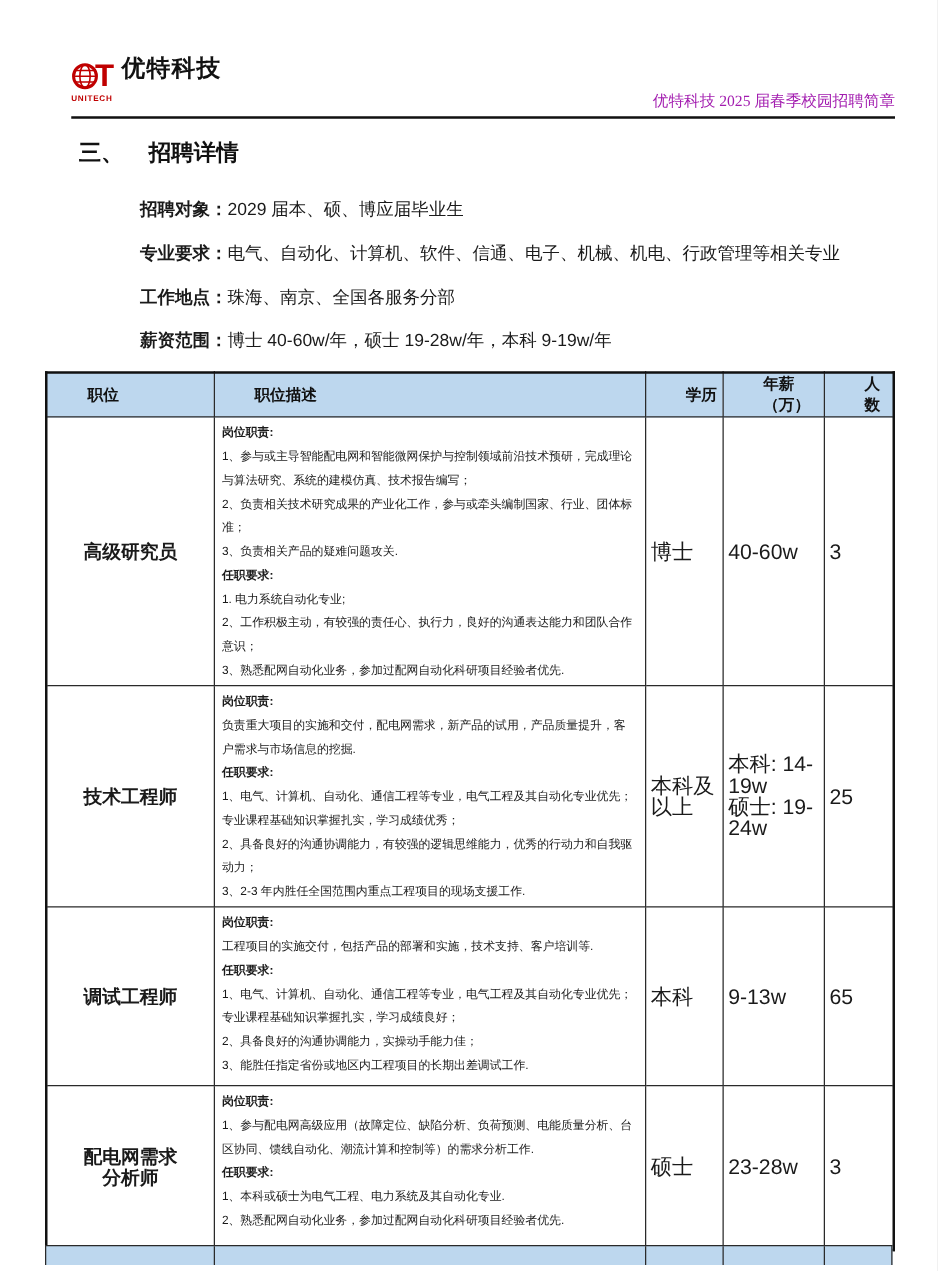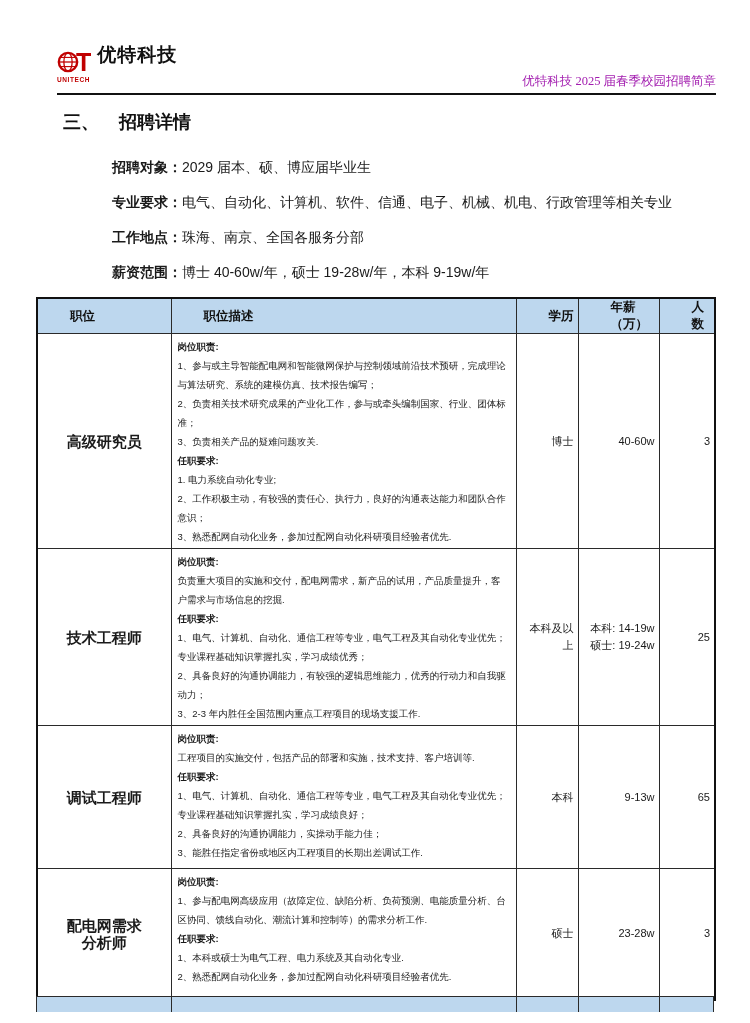--- a/index.html
+++ b/index.html
@@ -115,23 +115,23 @@
   .col-desc {
     vertical-align: top;
     padding: 3px 6px 2px 6px;
     font-size: 9.5px;
     line-height: 19px;
     color: #1a1a1a;
   }
   .desc-label { font-weight: 800; }
   .desc-text { white-space: pre-line; }
   .col-degree, .col-salary, .col-count {
-    text-align: right;
+    text-align: left;
     vertical-align: middle;
-    font-size: 11px;
+    font-size: 17px;
     line-height: 17px;
     padding: 0 4px;
   }
   .col-degree { white-space: normal; }
   .col-salary { white-space: pre-line; }
   tr.row-1 > td { height: 173px; }
   tr.row-2 > td { height: 170px; }
   tr.row-3 > td { height: 143px; }
   tr.row-4 > td { height: 131px; }
 

